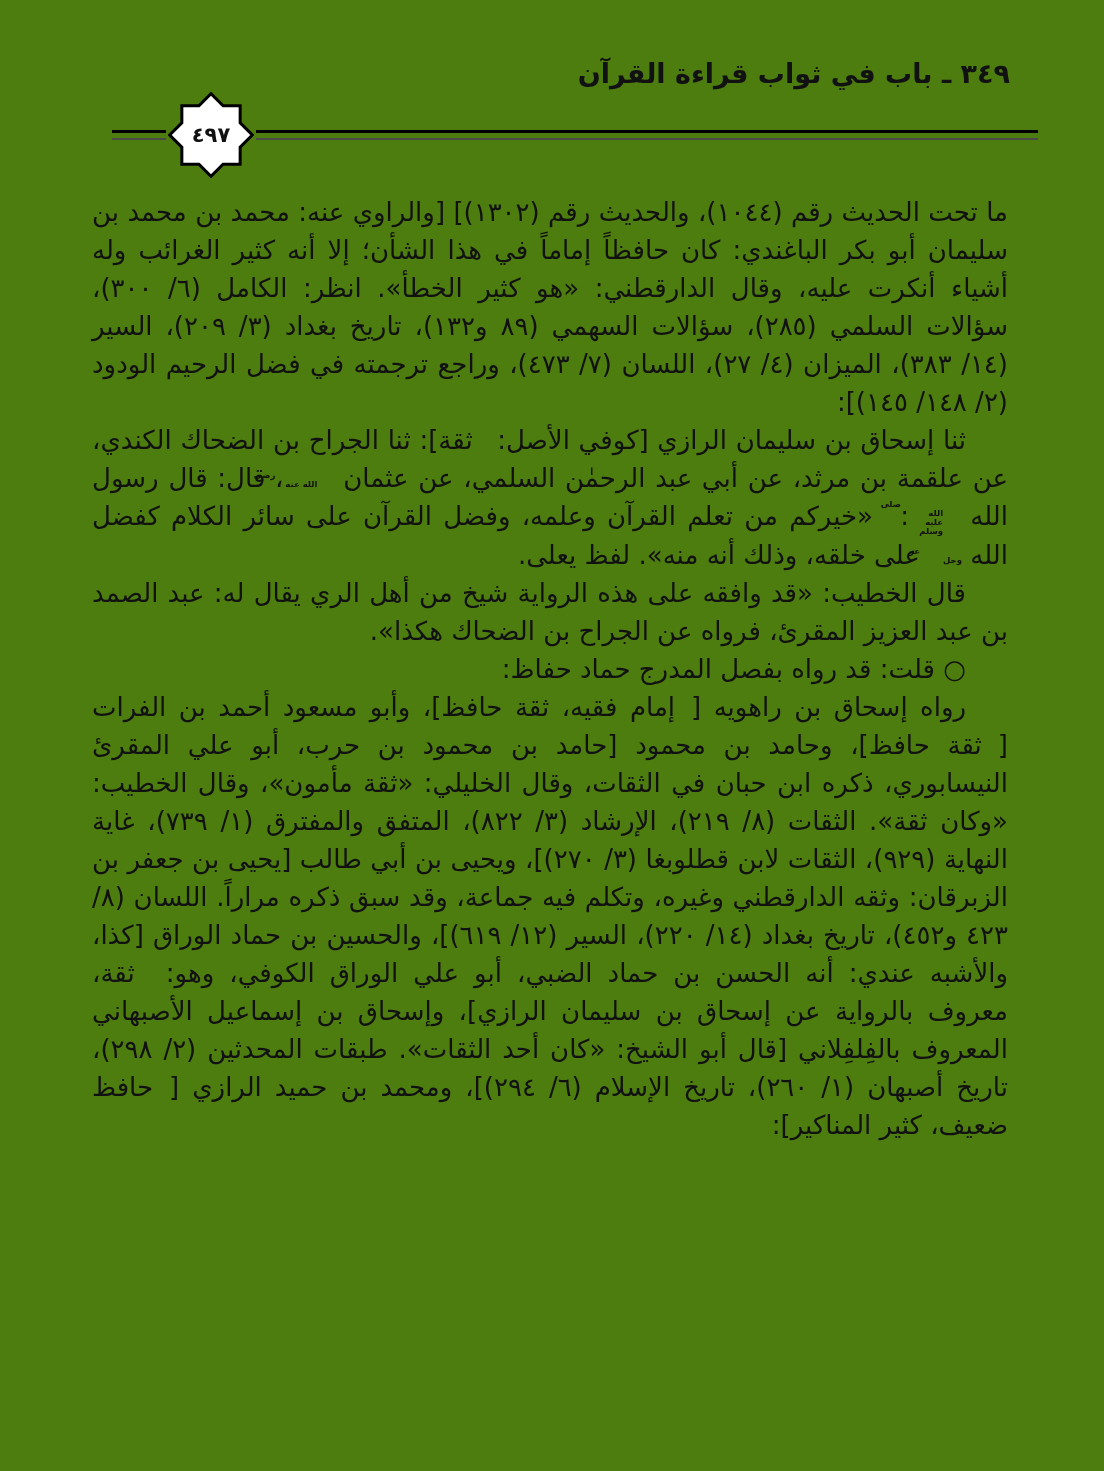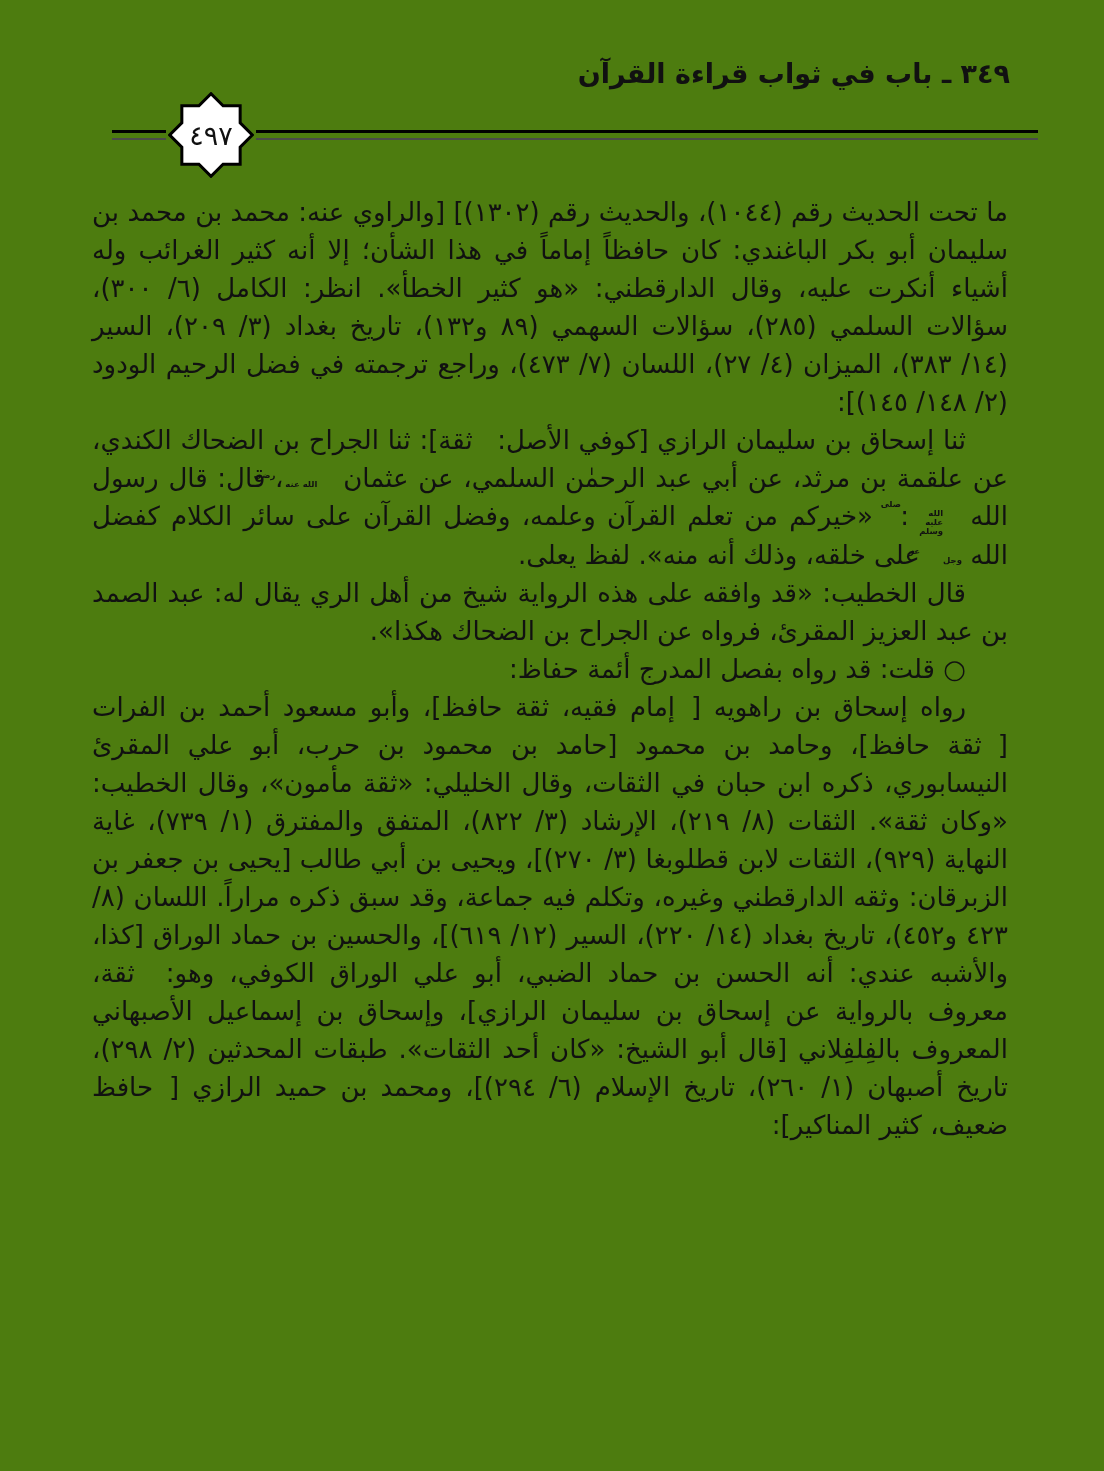--- a/index.html
+++ b/index.html
@@ -41,21 +41,21 @@
   .star {
     position: relative;
     width: 86px; height: 86px;
     flex: none;
     margin: 0 2px;
   }
   .star svg { position: absolute; inset: 0; }
   .pagenum {
     position: absolute; inset: 0;
     display: flex; align-items: center; justify-content: center;
-    font-size: 27px; font-weight: normal;
+    font-size: 21px; font-weight: bold;
     direction: rtl;
   }
   main {
     direction: rtl;
     margin: 14px 96px 0 92px;
     text-align: justify;
     font-size: 26px;
     line-height: 38px;
     color: #111111;
   }
@@ -89,16 +89,16 @@
         <span class="pagenum">٤٩٧</span>
       </div>
       <div class="rule rule-right"></div>
     </div>
   </header>
 
   <main>
       <p class="para"><span class="seg normal">ما تحت الحديث رقم (١٠٤٤)، والحديث رقم (١٣٠٢)] [والراوي عنه: محمد بن محمد بن سليمان أبو بكر الباغندي: كان حافظاً إماماً في هذا الشأن؛ إلا أنه كثير الغرائب وله أشياء أنكرت عليه، وقال الدارقطني: «هو كثير الخطأ». انظر: الكامل (٦/ ٣٠٠)، سؤالات السلمي (٢٨٥)، سؤالات السهمي (٨٩ و١٣٢)، تاريخ بغداد (٣/ ٢٠٩)، السير (١٤/ ٣٨٣)، الميزان (٤/ ٢٧)، اللسان (٧/ ٤٧٣)، وراجع ترجمته في فضل الرحيم الودود (٢/ ١٤٨/ ١٤٥)]:</span></p>
       <p class="para indent"><span class="seg normal">ثنا إسحاق بن سليمان الرازي [كوفي الأصل: </span><span class="seg bold">ثقة</span><span class="seg normal">]: ثنا الجراح بن الضحاك الكندي، عن علقمة بن مرثد، عن أبي عبد الرحمٰن السلمي، عن عثمان </span><span class="seg seal">رضي الله عنه</span><span class="seg normal">، قال: قال رسول الله </span><span class="seg seal">صلى الله عليه وسلم</span><span class="seg normal">: </span><span class="seg bold">«خيركم من تعلم القرآن وعلمه، وفضل القرآن على سائر الكلام كفضل الله </span><span class="seg seal">عز وجل</span><span class="seg bold"> على خلقه، وذلك أنه منه»</span><span class="seg normal">. لفظ يعلى.</span></p>
       <p class="para indent"><span class="seg normal">قال الخطيب: «قد وافقه على هذه الرواية شيخ من أهل الري يقال له: عبد الصمد بن عبد العزيز المقرئ، فرواه عن الجراح بن الضحاك هكذا».</span></p>
-      <p class="para indent"><span class="seg bold">○ قلت: قد رواه بفصل المدرج أئمة حفاظ:</span></p>
+      <p class="para indent"><span class="seg bold">○ قلت: قد رواه بفصل المدرج حماد حفاظ:</span></p>
       <p class="para indent"><span class="seg normal">رواه إسحاق بن راهويه [</span><span class="seg bold">إمام فقيه، ثقة حافظ</span><span class="seg normal">]، وأبو مسعود أحمد بن الفرات [</span><span class="seg bold">ثقة حافظ</span><span class="seg normal">]، وحامد بن محمود [حامد بن محمود بن حرب، أبو علي المقرئ النيسابوري، ذكره ابن حبان في الثقات، وقال الخليلي: «ثقة مأمون»، وقال الخطيب: «وكان ثقة». الثقات (٨/ ٢١٩)، الإرشاد (٣/ ٨٢٢)، المتفق والمفترق (١/ ٧٣٩)، غاية النهاية (٩٢٩)، الثقات لابن قطلوبغا (٣/ ٢٧٠)]، ويحيى بن أبي طالب [يحيى بن جعفر بن الزبرقان: وثقه الدارقطني وغيره، وتكلم فيه جماعة، وقد سبق ذكره مراراً. اللسان (٨/ ٤٢٣ و٤٥٢)، تاريخ بغداد (١٤/ ٢٢٠)، السير (١٢/ ٦١٩)]، والحسين بن حماد الوراق [كذا، والأشبه عندي: أنه الحسن بن حماد الضبي، أبو علي الوراق الكوفي، وهو: </span><span class="seg bold">ثقة</span><span class="seg normal">، معروف بالرواية عن إسحاق بن سليمان الرازي]، وإسحاق بن إسماعيل الأصبهاني المعروف بالفِلفِلاني [قال أبو الشيخ: «كان أحد الثقات». طبقات المحدثين (٢/ ٢٩٨)، تاريخ أصبهان (١/ ٢٦٠)، تاريخ الإسلام (٦/ ٢٩٤)]، ومحمد بن حميد الرازي [</span><span class="seg bold">حافظ ضعيف، كثير المناكير</span><span class="seg normal">]:</span></p>
     </main>
 </div>
 
 </body></html>

